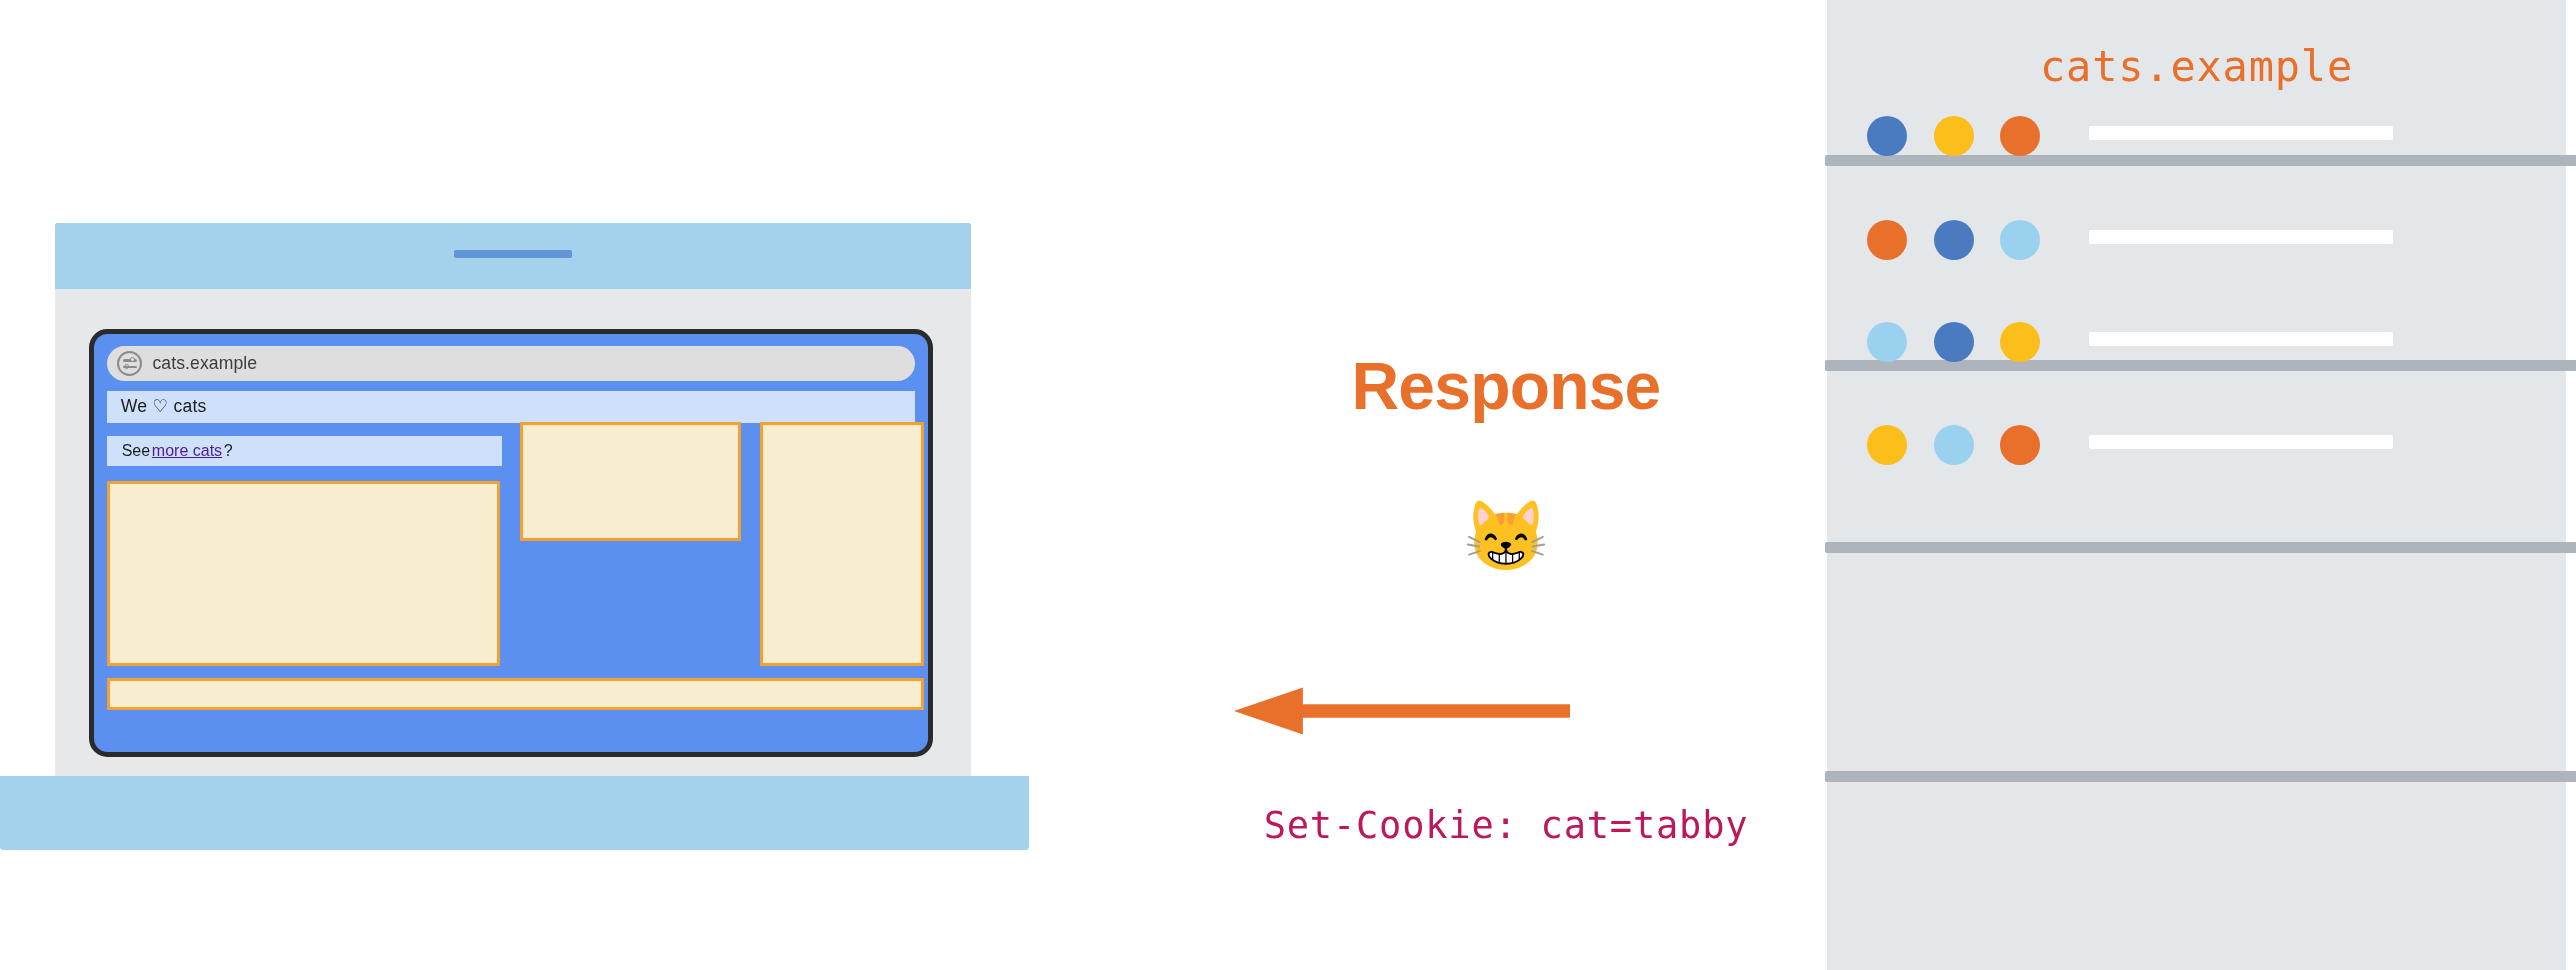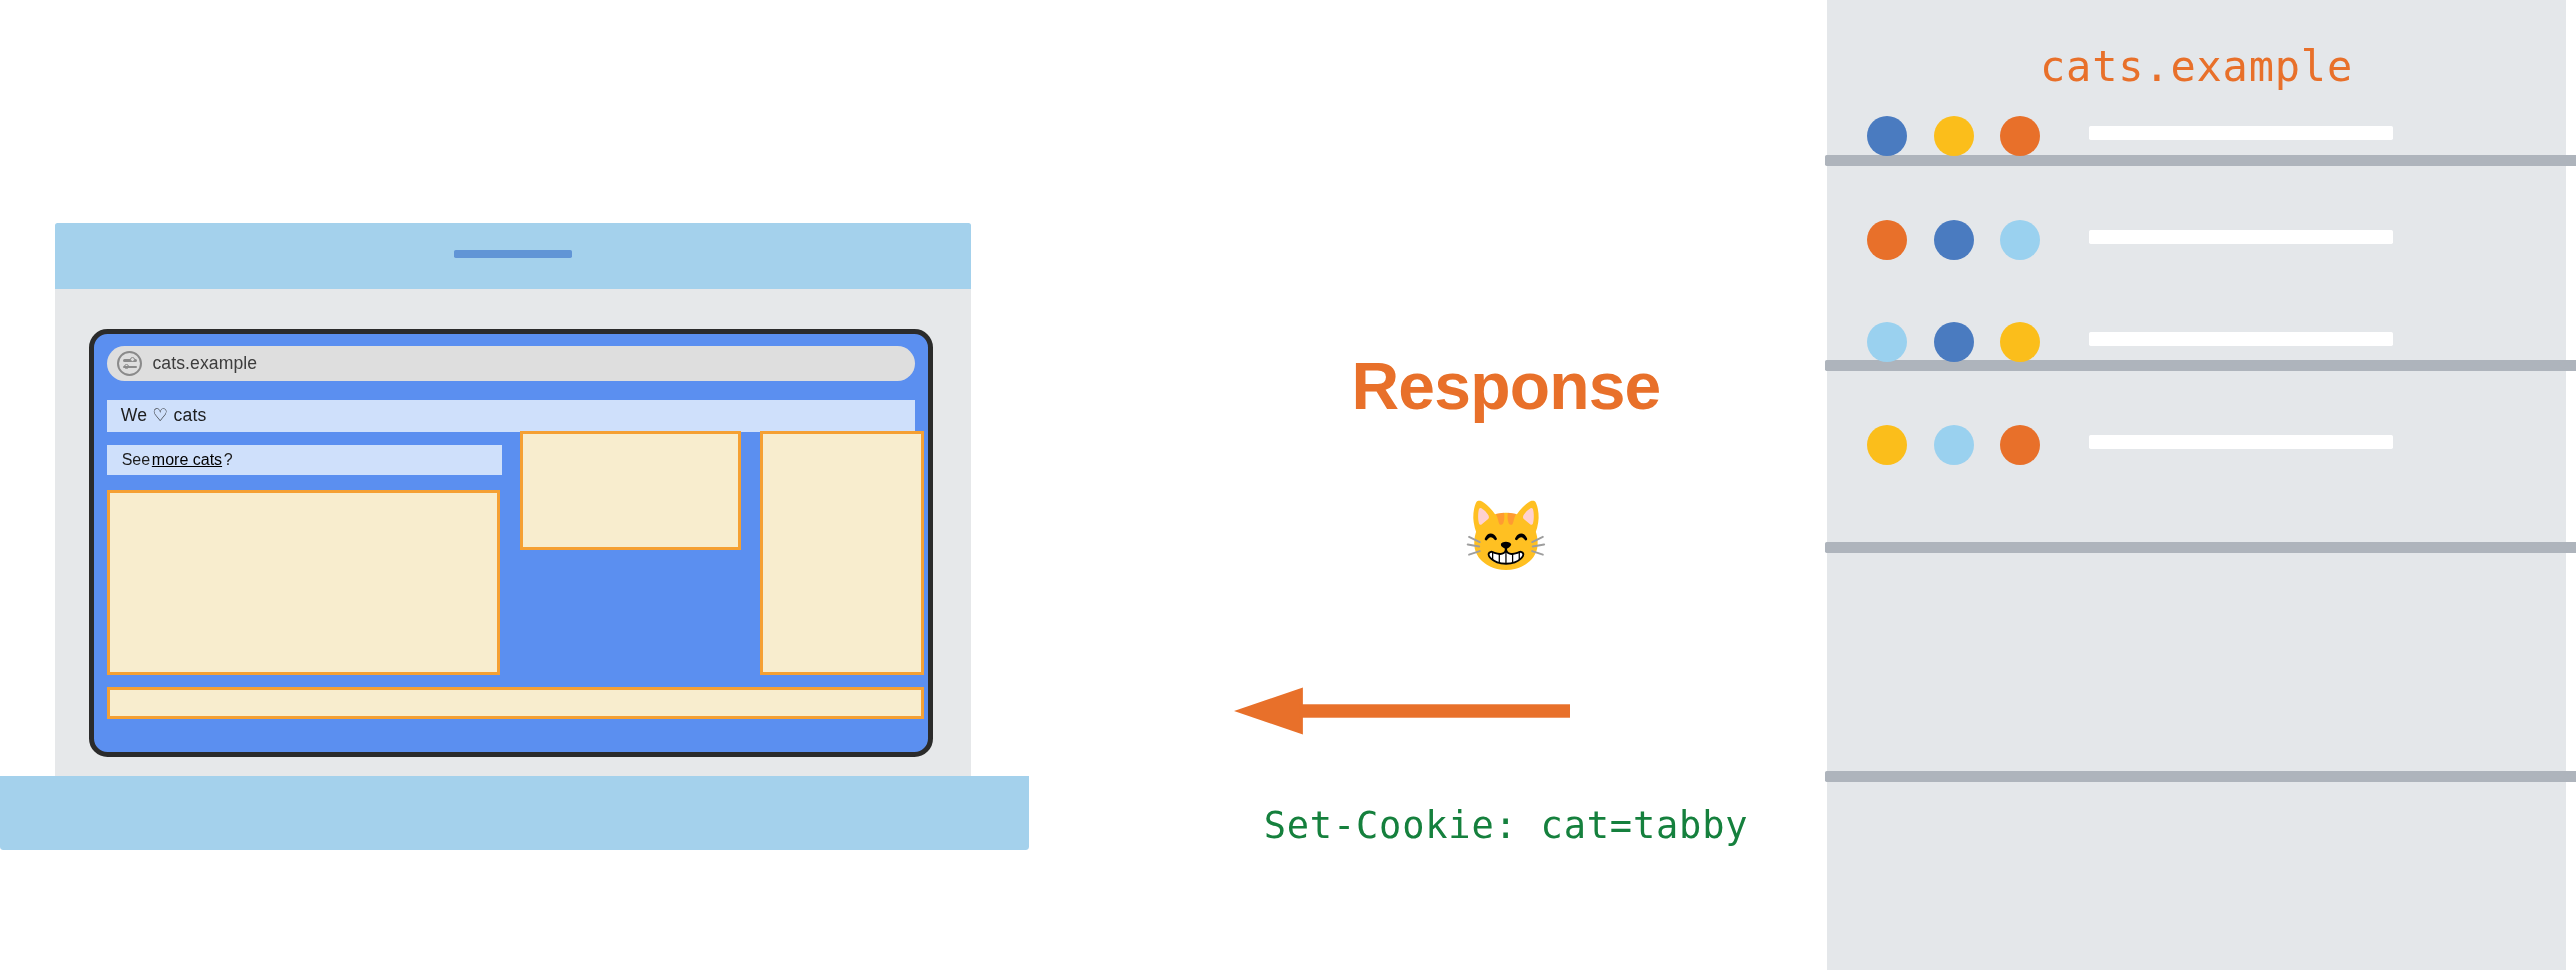--- a/index.html
+++ b/index.html
@@ -100,21 +100,21 @@
   }
   .url-knob.k1 { top: 4.5px; left: 11px; }
   .url-knob.k2 { top: 11.2px; left: 4.2px; }
   .url-text {
     font-size: 17.6px;
     color: #3d3d3d;
     letter-spacing: 0.1px;
   }
 
   .page-banner {
-    margin-top: 19px;
+    margin-top: 10px;
     height: 32px;
     background: #CFE0FB;
     display: flex;
     align-items: center;
     padding-left: 13.4px;
     font-size: 17.6px;
     color: #1d1d1d;
     letter-spacing: 0.2px;
   }
 
@@ -123,21 +123,21 @@
     width: 395px;
     height: 30px;
     background: #CFE0FB;
     display: flex;
     align-items: center;
     padding-left: 14.3px;
     font-size: 16px;
     color: #1d1d1d;
   }
   .page-linkrow a {
-    color: #000000;
+    color: #4c1d95;
     margin: 0 1.7px;
   }
 
   .content-grid { position: relative; margin-top: 0px; height: 252px; }
   .cbox { position: absolute; background: #F8EDCE; border: 3.4px solid #F5A033; }
   .cbox.big   { left: 0px;   top: 15px;  width: 393px; height: 185px; }
   .cbox.tile  { left: 413px; top: -44px; width: 221px; height: 119px; }
   .cbox.tall  { left: 653px; top: -44px; width: 164px; height: 244px; }
   .cbox.strip { left: 0px;   top: 212px; width: 817px; height: 32px; }
 
@@ -166,21 +166,21 @@
     position: absolute;
     left: 106px; top: 648px;
     width: 336px; height: 54px;
   }
   .resp-cookie {
     position: absolute;
     left: 0; top: 768px;
     width: 756px;
     text-align: center;
     font-size: 37px;
-    color: #15803d;
+    color: #be185d;
     font-family: "DejaVu Sans Mono", "Liberation Mono", monospace;
     letter-spacing: 0.8px;
   }
 
   
   #server {
     position: absolute;
     left: 1827px; top: 0px;
     width: 739px; height: 970px;
     background: #E4E7EA;

